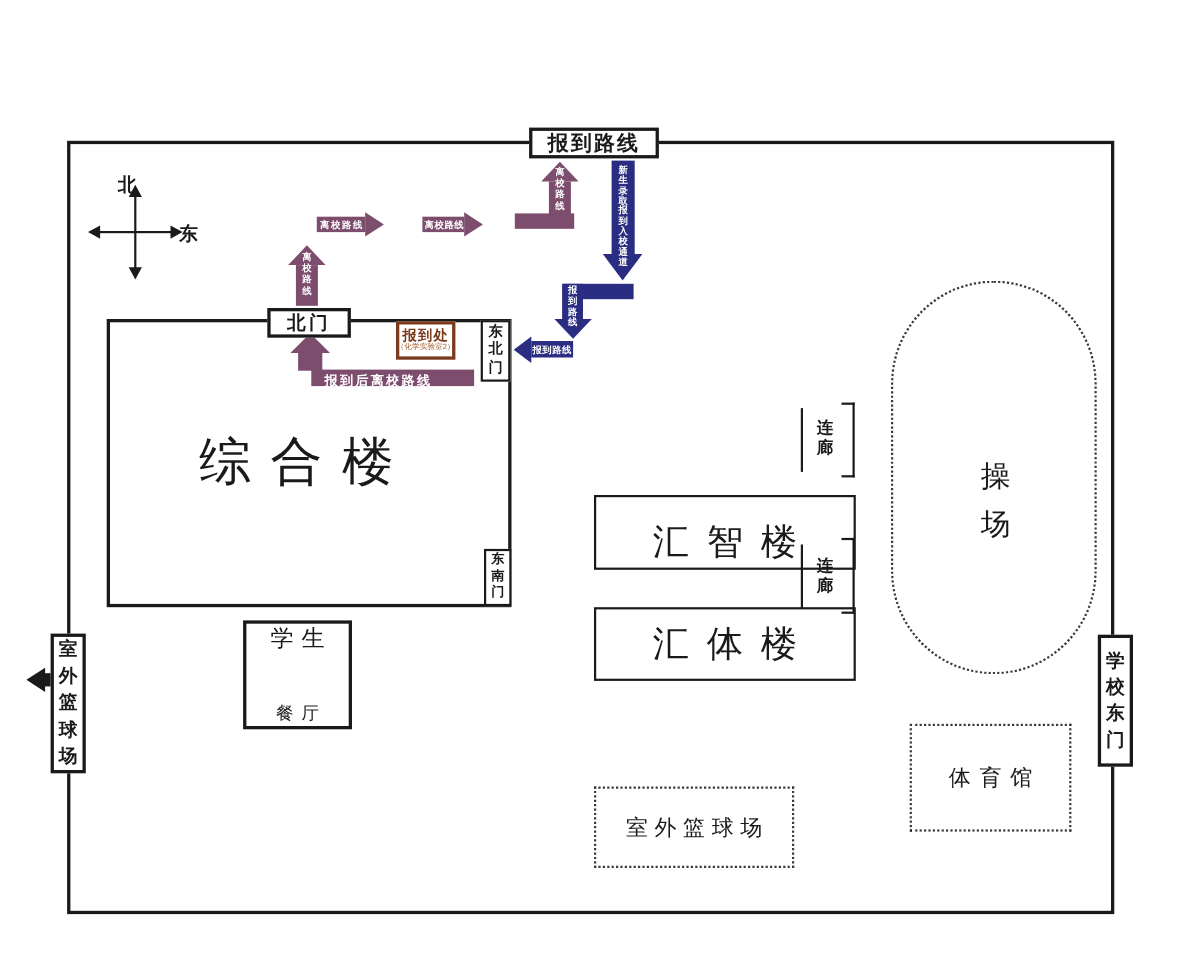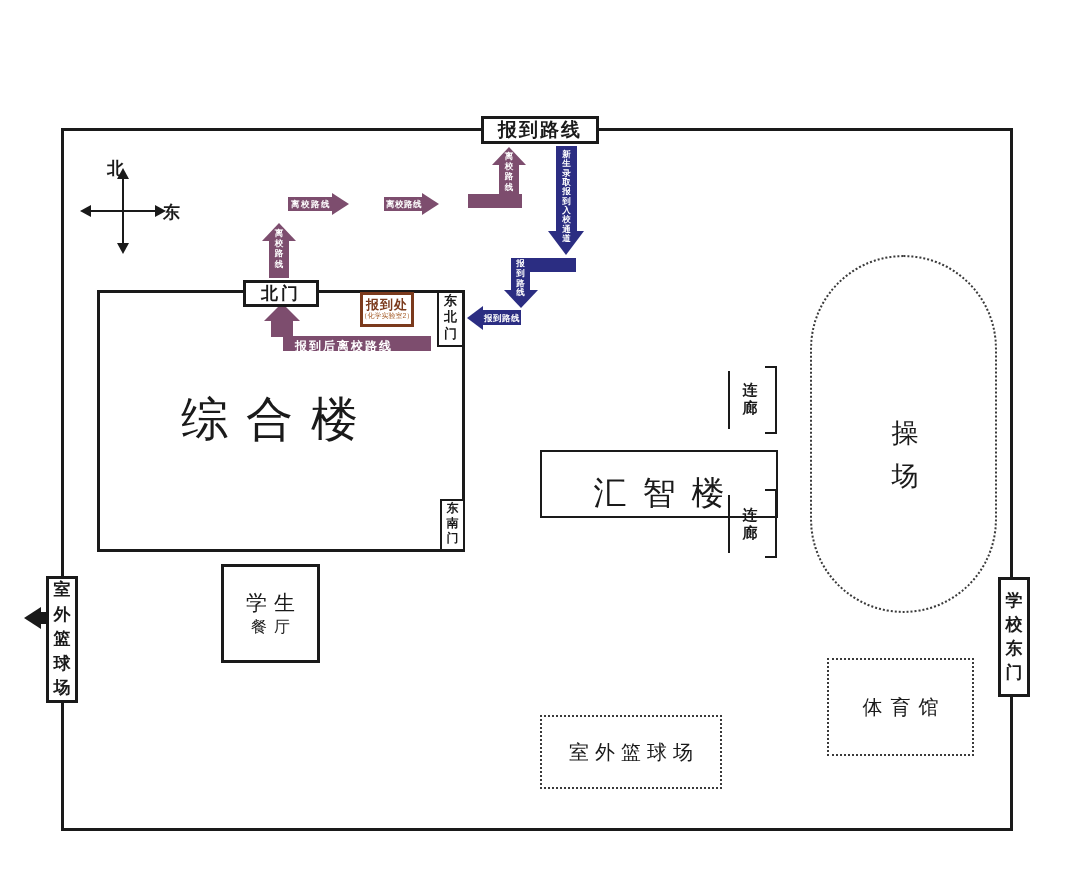--- a/index.html
+++ b/index.html
@@ -123,20 +123,23 @@
 
   <div class="abs thinbox" style="left:440px;top:499px;width:25px;height:52px;z-index:4;">
     <div class="stack" style="width:13px;font-size:12px;line-height:1.25;">东南门</div>
   </div>
 
 
   <div class="abs" style="left:540px;top:428px;width:238px;height:68px;border:2px solid var(--line);display:flex;align-items:flex-end;justify-content:center;margin-top:22px;">
     <span class="kai" style="font-size:33px;letter-spacing:16px;padding-left:16px;">汇智楼</span>
   </div>
 
+  <div class="abs" style="left:540px;top:552px;width:238px;height:67px;border:2px solid var(--line);display:flex;align-items:center;justify-content:center;">
+    <span class="kai" style="font-size:33px;letter-spacing:16px;padding-left:16px;">汇体楼</span>
+  </div>
 
   <div>
     <div class="abs lineseg" style="left:728px;top:371px;width:2px;height:58px;"></div>
     <div class="abs lineseg" style="left:775px;top:366px;width:2px;height:68px;"></div>
     <div class="abs lineseg" style="left:765px;top:366px;width:12px;height:2px;"></div>
     <div class="abs lineseg" style="left:765px;top:432px;width:12px;height:2px;"></div>
     <div class="abs stack" style="left:741px;top:381px;width:18px;font-weight:bold;font-size:15px;line-height:1.2;">连廊</div>
   </div>
 
   <div>
@@ -144,21 +147,21 @@
     <div class="abs lineseg" style="left:775px;top:489px;width:2px;height:69px;"></div>
     <div class="abs lineseg" style="left:765px;top:489px;width:12px;height:2px;"></div>
     <div class="abs lineseg" style="left:765px;top:556px;width:12px;height:2px;"></div>
     <div class="abs stack" style="left:741px;top:506px;width:18px;font-weight:bold;font-size:15px;line-height:1.2;">连廊</div>
   </div>
 
   <div class="abs" style="left:810px;top:255px;width:187px;height:358px;border:2px dotted #3a3a3a;border-radius:94px;"></div>
   <div class="abs stack kai" style="left:889px;top:412px;width:32px;font-size:27px;line-height:1.6;">操场</div>
 
   <div class="abs" style="left:221px;top:564px;width:99px;height:99px;border:3px solid var(--line);
-              display:flex;flex-direction:column;align-items:center;justify-content:center;">
+              display:flex;flex-direction:column;align-items:center;justify-content:space-between;">
     <div class="kai" style="font-size:21px;letter-spacing:7px;padding-left:7px;line-height:1.25;">学生</div>
     <div class="kai" style="font-size:16px;letter-spacing:7px;padding-left:7px;line-height:1.25;">餐厅</div>
   </div>
 
 
   <div class="abs dotbox" style="left:540px;top:715px;width:182px;height:74px;">
     <span class="kai" style="font-size:20px;letter-spacing:6px;padding-left:6px;">室外篮球场</span>
   </div>
 
   <div class="abs dotbox" style="left:827px;top:658px;width:147px;height:98px;">

